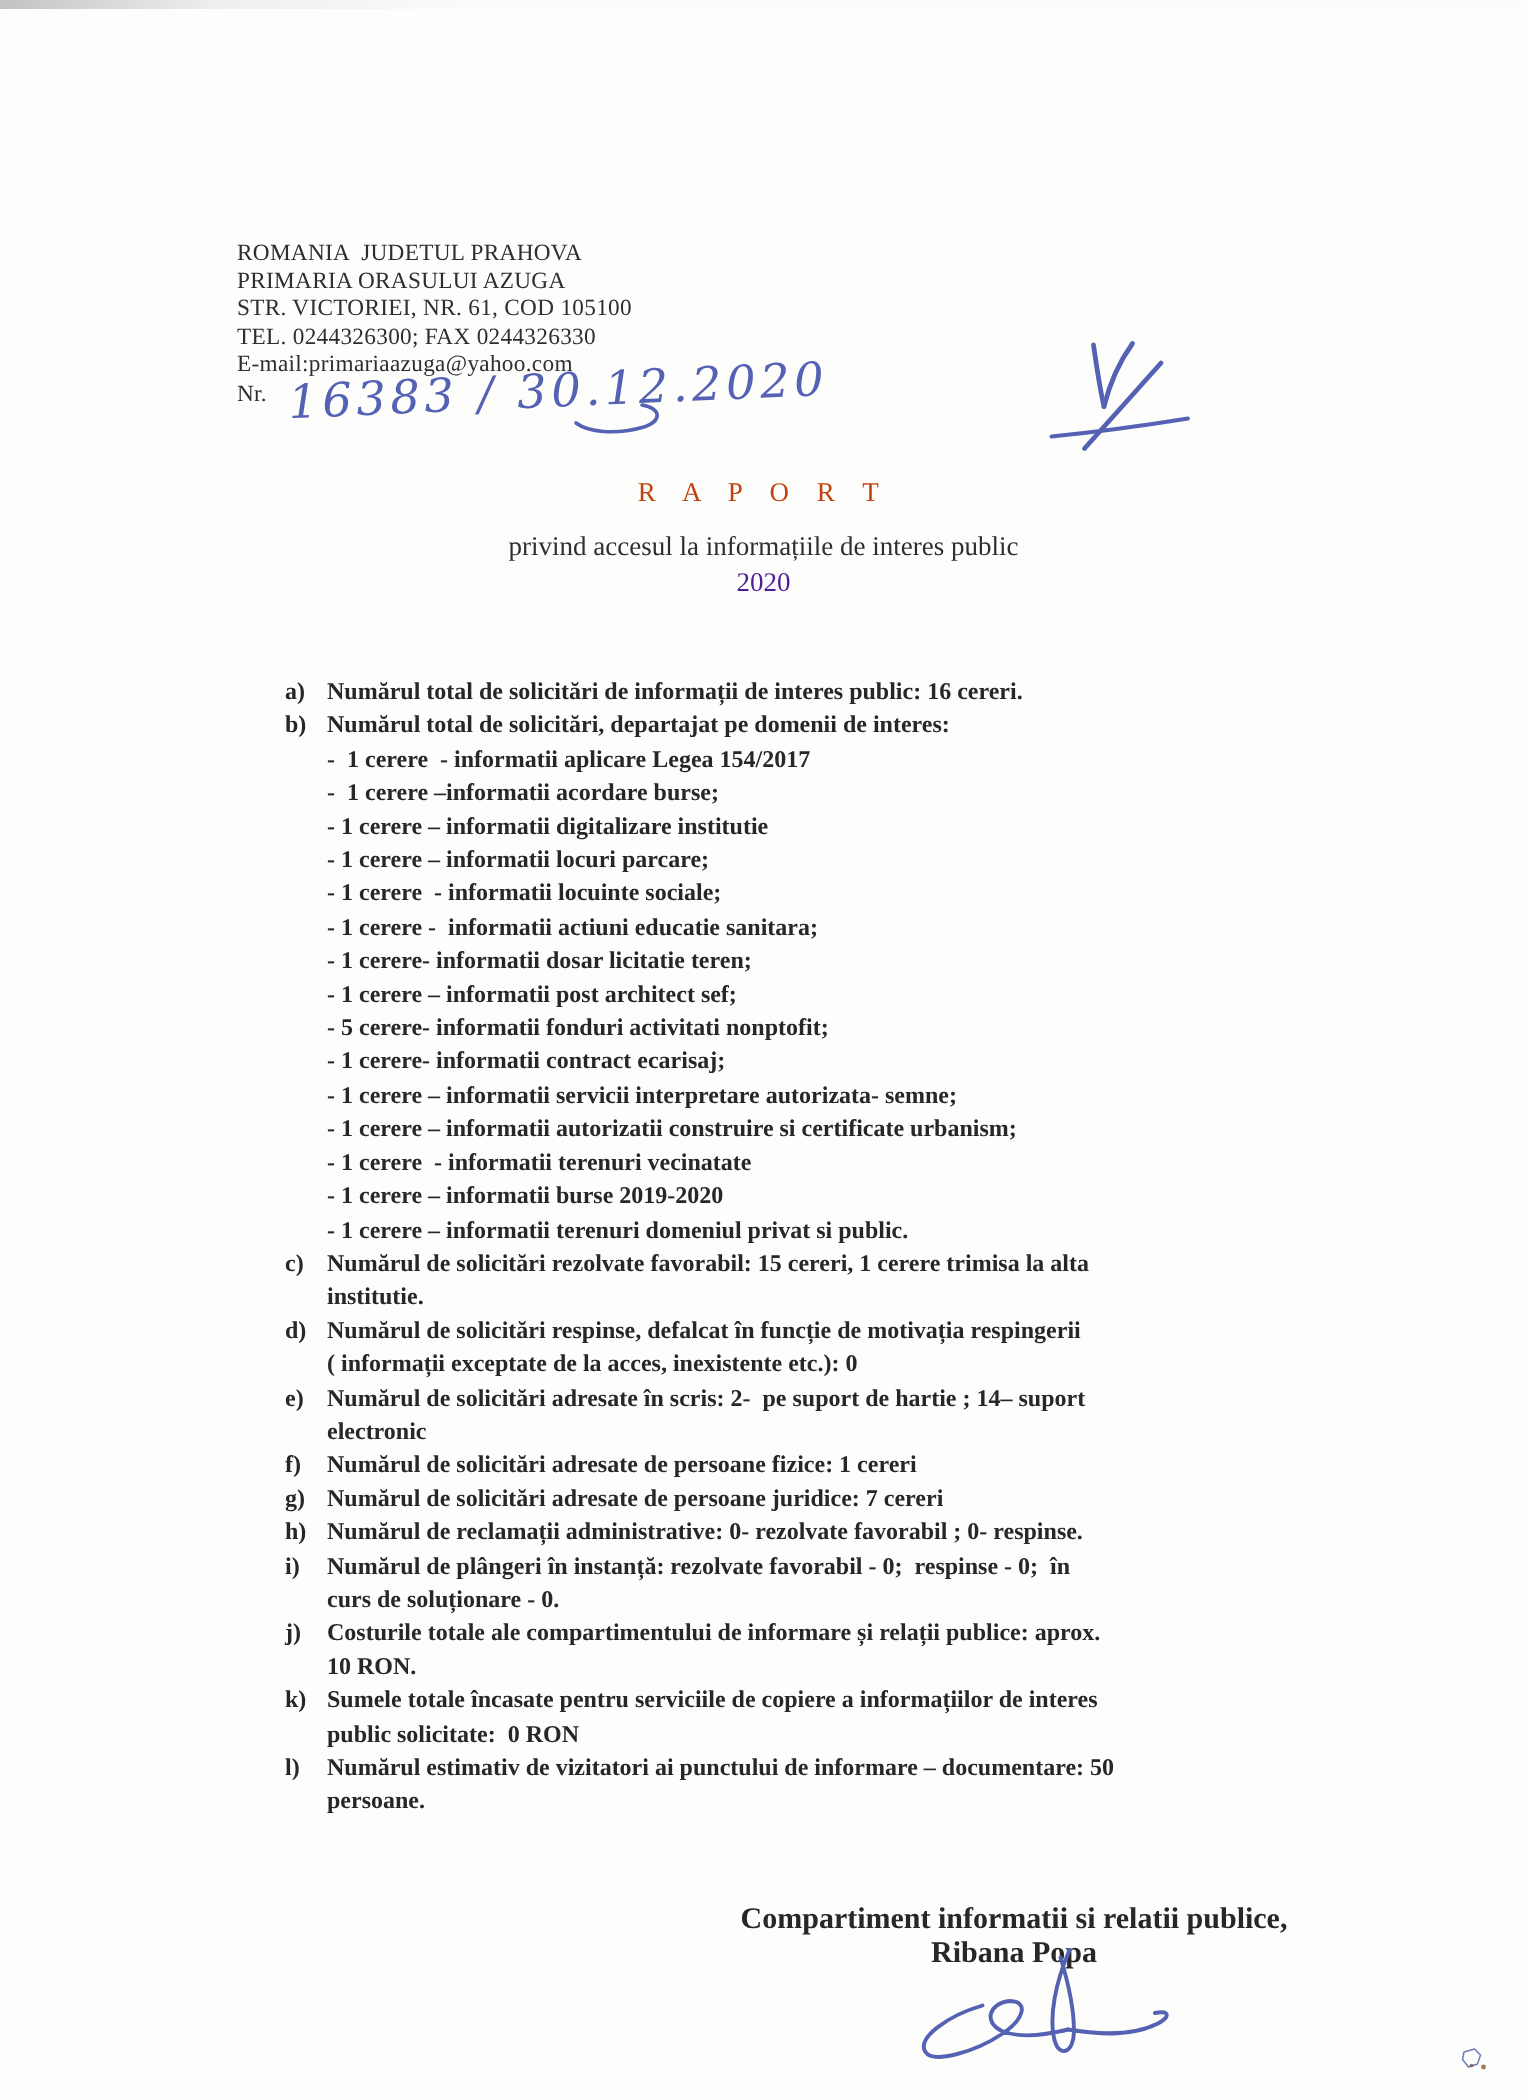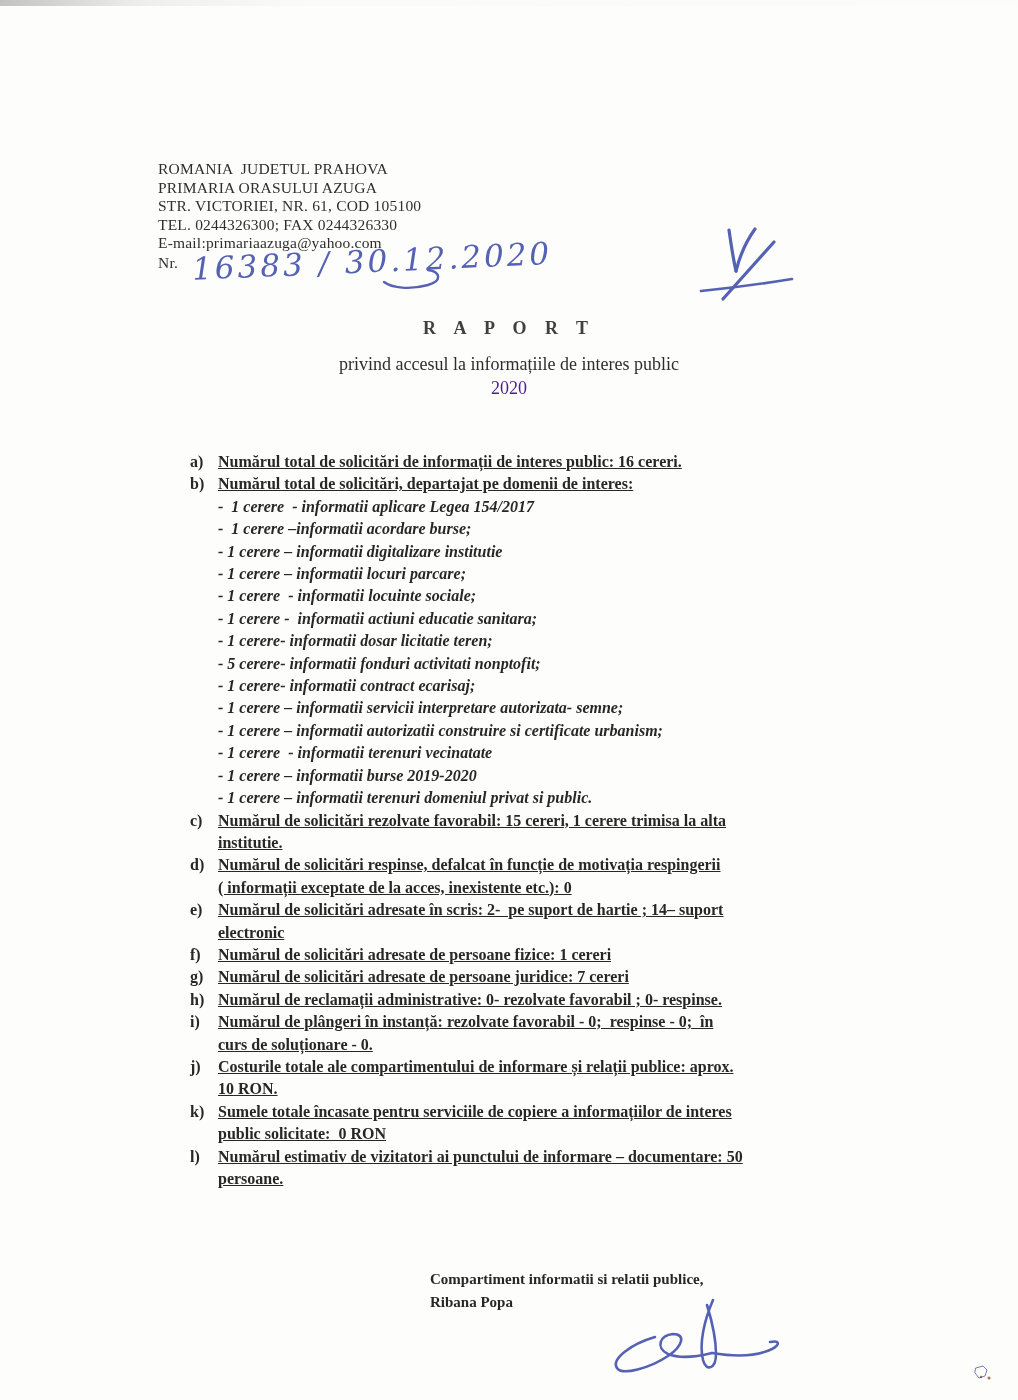--- a/index.html
+++ b/index.html
@@ -33,42 +33,42 @@
     letter-spacing:3px;
     color:#5562b4;
     transform:rotate(-2.5deg);
     white-space:nowrap;
   }
   .title-block{
     position:absolute;left:0;top:318px;width:100%;
     text-align:center;
   }
   .title-main{
-    font-size:18px;font-weight:700;letter-spacing:7px;
-    color:#404040;
+    font-size:18px;font-weight:400;letter-spacing:7px;
+    color:#c2410c;
   }
   .title-sub{
     font-size:18px;margin-top:15px;color:#2e2e2e;
   }
   .title-year{
     font-size:18px;margin-top:3px;color:#4c1d95;
   }
   .list{
     position:absolute;left:190px;top:451px;width:724px;
     font-size:16px;font-weight:700;line-height:22.4px;
     color:#272727;
   }
   .item{display:grid;grid-template-columns:28px 1fr;align-items:start;}
   .item .letter{grid-column:1;}
-  .item .text{grid-column:2;white-space:pre-wrap;text-decoration:underline;}
-  .sub{grid-column:2;font-style:italic;}
+  .item .text{grid-column:2;white-space:pre-wrap;}
+  .sub{grid-column:2;}
   .sub-line{white-space:pre-wrap;}
   .footer-block{
     position:absolute;left:430px;top:1268px;width:492px;
-    text-align:left;font-size:15px;font-weight:700;
+    text-align:center;font-size:20px;font-weight:700;
     line-height:23px;color:#272727;
   }
   .ink-overlay{
     position:absolute;left:0;top:0;width:1018px;height:1400px;
     pointer-events:none;
   }
   .ink-overlay path{fill:none;stroke:#5562b4;stroke-linecap:round;stroke-linejoin:round;}
 </style>
 </head>
 <body>
@@ -105,20 +105,21 @@
       <span class="letter">b)</span>
       <span class="text">Numărul total de solicitări, departajat pe domenii de interes:</span>
       <div class="sub">
         <div class="sub-line">-  1 cerere  - informatii aplicare Legea 154/2017</div>
         <div class="sub-line">-  1 cerere –informatii acordare burse;</div>
         <div class="sub-line">- 1 cerere – informatii digitalizare institutie</div>
         <div class="sub-line">- 1 cerere – informatii locuri parcare;</div>
         <div class="sub-line">- 1 cerere  - informatii locuinte sociale;</div>
         <div class="sub-line">- 1 cerere -  informatii actiuni educatie sanitara;</div>
         <div class="sub-line">- 1 cerere- informatii dosar licitatie teren;</div>
+        <div class="sub-line">- 1 cerere – informatii post architect sef;</div>
         <div class="sub-line">- 5 cerere- informatii fonduri activitati nonptofit;</div>
         <div class="sub-line">- 1 cerere- informatii contract ecarisaj;</div>
         <div class="sub-line">- 1 cerere – informatii servicii interpretare autorizata- semne;</div>
         <div class="sub-line">- 1 cerere – informatii autorizatii construire si certificate urbanism;</div>
         <div class="sub-line">- 1 cerere  - informatii terenuri vecinatate</div>
         <div class="sub-line">- 1 cerere – informatii burse 2019-2020</div>
         <div class="sub-line">- 1 cerere – informatii terenuri domeniul privat si public.</div>
       </div>
     </div>
 

